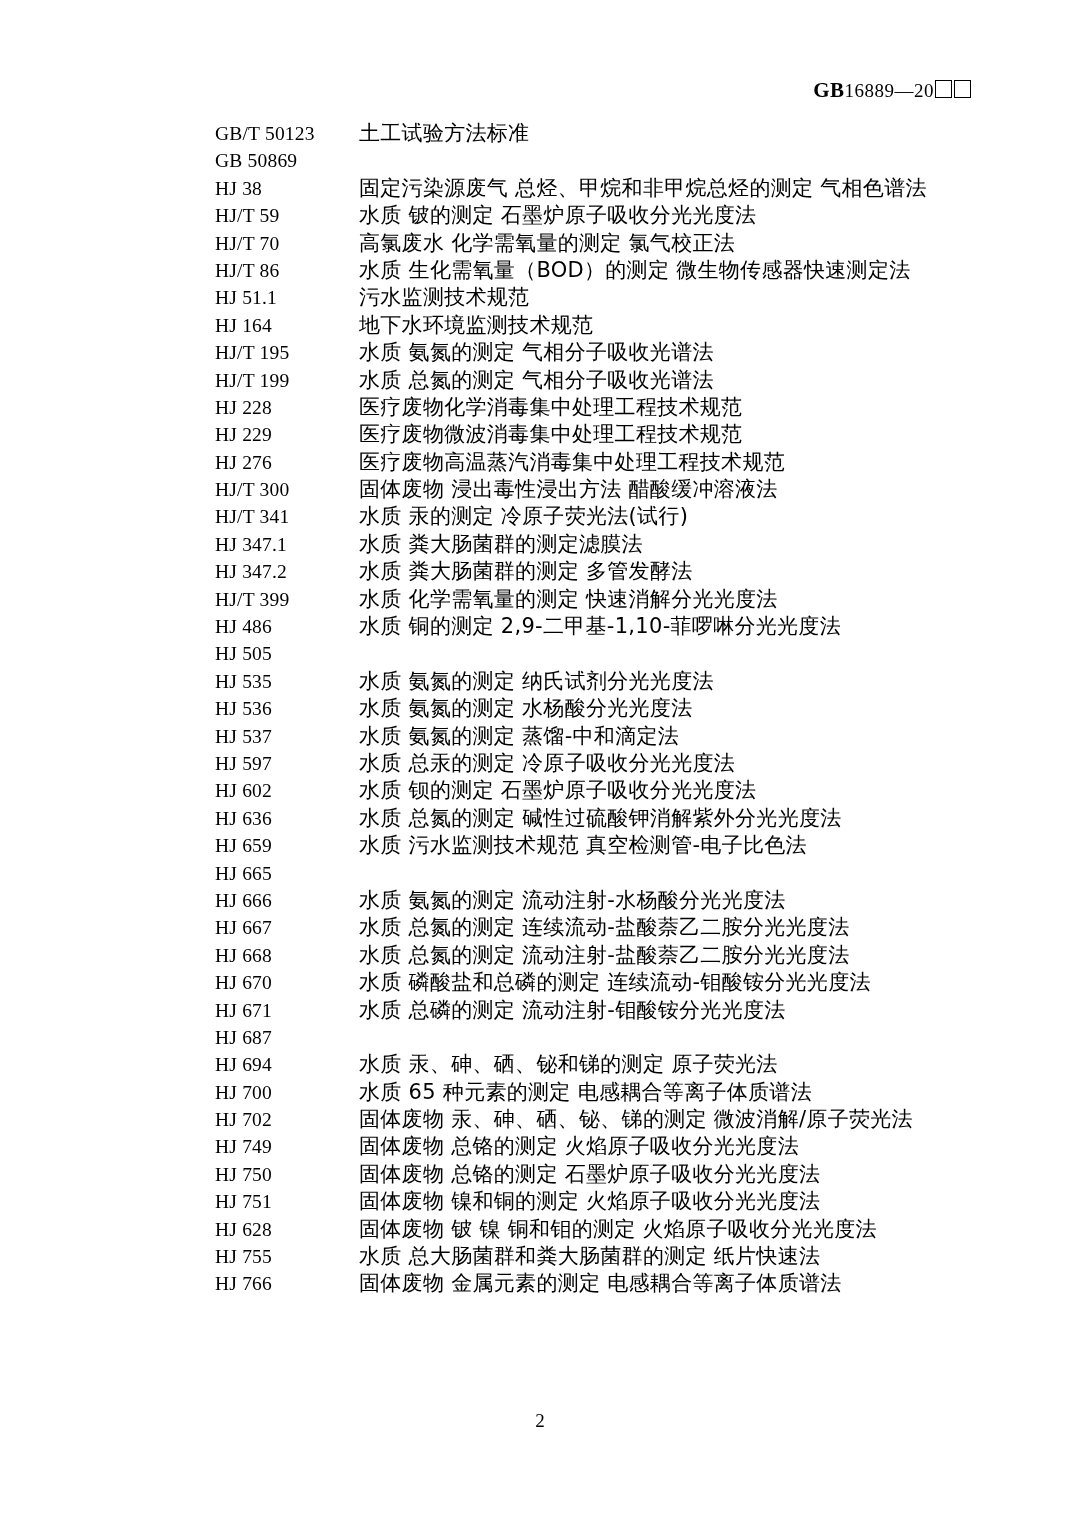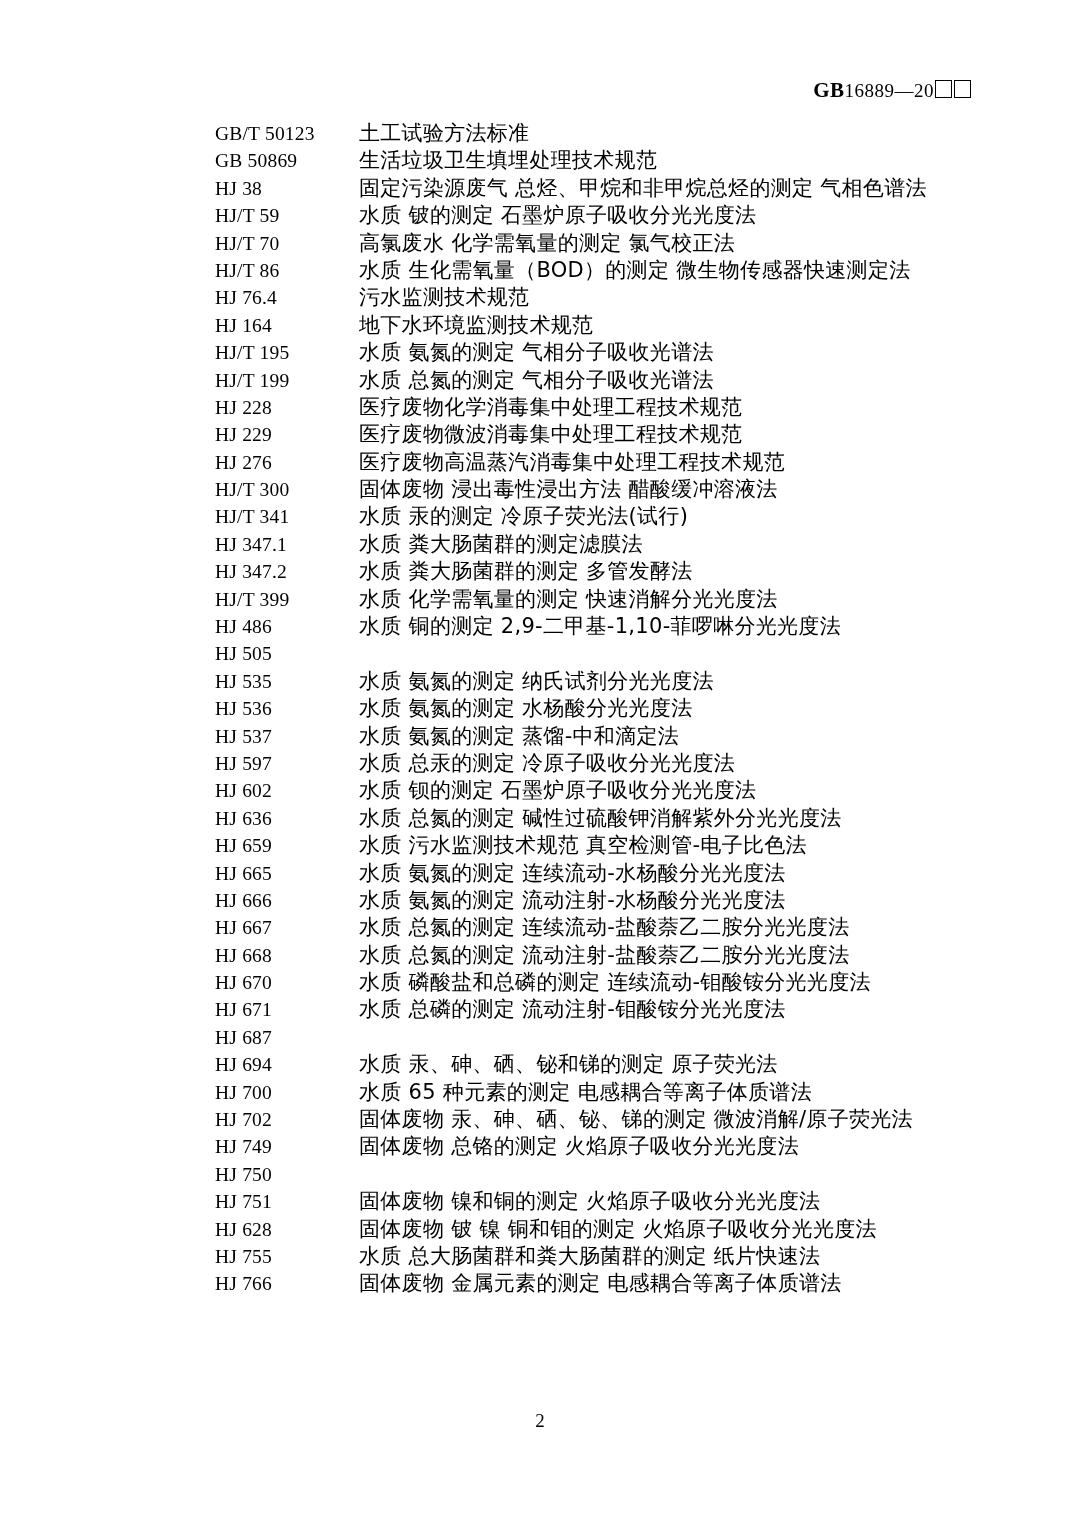--- a/index.html
+++ b/index.html
@@ -47,21 +47,21 @@
     margin: 0 1px;
   }
   .ref-list {
     position: absolute;
     top: 120px;
     left: 215px;
     width: 780px;
   }
   .ref-row {
     display: flex;
-    align-items: flex-end;
+    align-items: center;
     height: 27.4px;
     font-size: 19.5px;
     line-height: 27.4px;
     white-space: nowrap;
   }
   .ref-code {
     width: 144px;
     flex: 0 0 144px;
     font-family: "Liberation Serif", "DejaVu Serif", serif;
     letter-spacing: 0.2px;
@@ -91,40 +91,39 @@
     <span class="std-code">GB</span><span class="std-num">16889—20</span><span class="blank-box"></span><span class="blank-box"></span>
   </div>
 
   <div class="ref-list">
       <div class="ref-row">
         <span class="ref-code">GB/T 50123</span>
         <span class="ref-title">土工试验方法标准</span>
       </div>
       <div class="ref-row">
         <span class="ref-code">GB 50869</span>
-        <span class="ref-title">生活垃圾卫生填埋处理技术规范</span>
       </div>
       <div class="ref-row">
         <span class="ref-code">HJ 38</span>
         <span class="ref-title">固定污染源废气 总烃、甲烷和非甲烷总烃的测定 气相色谱法</span>
       </div>
       <div class="ref-row">
         <span class="ref-code">HJ/T 59</span>
         <span class="ref-title">水质 铍的测定 石墨炉原子吸收分光光度法</span>
       </div>
       <div class="ref-row">
         <span class="ref-code">HJ/T 70</span>
         <span class="ref-title">高氯废水 化学需氧量的测定 氯气校正法</span>
       </div>
       <div class="ref-row">
         <span class="ref-code">HJ/T 86</span>
         <span class="ref-title">水质 生化需氧量（BOD）的测定 微生物传感器快速测定法</span>
       </div>
       <div class="ref-row">
-        <span class="ref-code">HJ 76.4</span>
+        <span class="ref-code">HJ 51.1</span>
         <span class="ref-title">污水监测技术规范</span>
       </div>
       <div class="ref-row">
         <span class="ref-code">HJ 164</span>
         <span class="ref-title">地下水环境监测技术规范</span>
       </div>
       <div class="ref-row">
         <span class="ref-code">HJ/T 195</span>
         <span class="ref-title">水质 氨氮的测定 气相分子吸收光谱法</span>
       </div>
@@ -194,21 +193,20 @@
       <div class="ref-row">
         <span class="ref-code">HJ 636</span>
         <span class="ref-title">水质 总氮的测定 碱性过硫酸钾消解紫外分光光度法</span>
       </div>
       <div class="ref-row">
         <span class="ref-code">HJ 659</span>
         <span class="ref-title">水质 污水监测技术规范 真空检测管-电子比色法</span>
       </div>
       <div class="ref-row">
         <span class="ref-code">HJ 665</span>
-        <span class="ref-title">水质 氨氮的测定 连续流动-水杨酸分光光度法</span>
       </div>
       <div class="ref-row">
         <span class="ref-code">HJ 666</span>
         <span class="ref-title">水质 氨氮的测定 流动注射-水杨酸分光光度法</span>
       </div>
       <div class="ref-row">
         <span class="ref-code">HJ 667</span>
         <span class="ref-title">水质 总氮的测定 连续流动-盐酸萘乙二胺分光光度法</span>
       </div>
       <div class="ref-row">
@@ -237,20 +235,21 @@
       <div class="ref-row">
         <span class="ref-code">HJ 702</span>
         <span class="ref-title">固体废物 汞、砷、硒、铋、锑的测定 微波消解/原子荧光法</span>
       </div>
       <div class="ref-row">
         <span class="ref-code">HJ 749</span>
         <span class="ref-title">固体废物 总铬的测定 火焰原子吸收分光光度法</span>
       </div>
       <div class="ref-row">
         <span class="ref-code">HJ 750</span>
+        <span class="ref-title">固体废物 总铬的测定 石墨炉原子吸收分光光度法</span>
       </div>
       <div class="ref-row">
         <span class="ref-code">HJ 751</span>
         <span class="ref-title">固体废物 镍和铜的测定 火焰原子吸收分光光度法</span>
       </div>
       <div class="ref-row">
         <span class="ref-code">HJ 628</span>
         <span class="ref-title">固体废物 铍 镍 铜和钼的测定 火焰原子吸收分光光度法</span>
       </div>
       <div class="ref-row">

